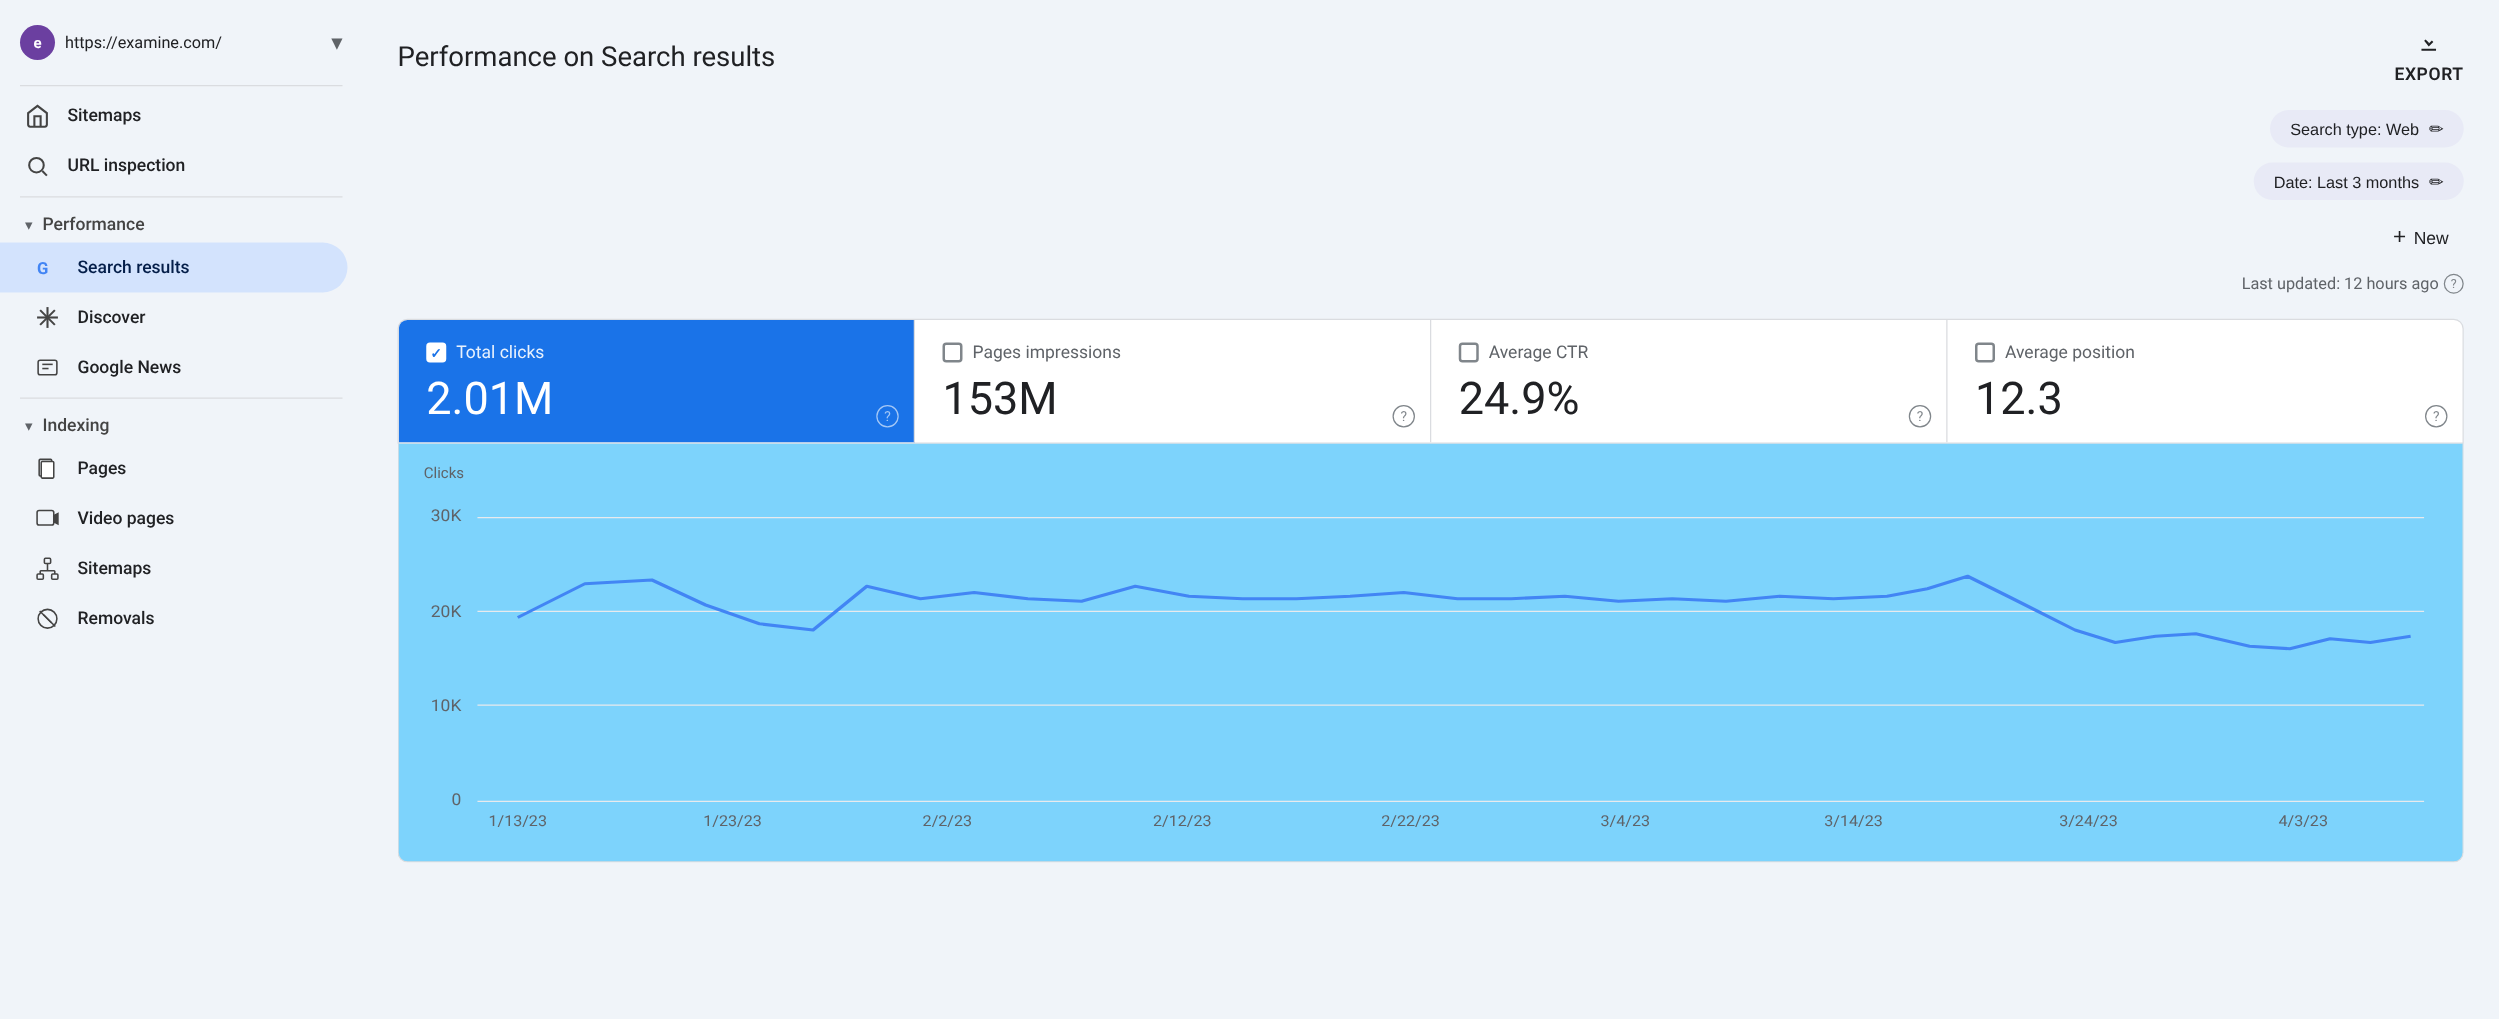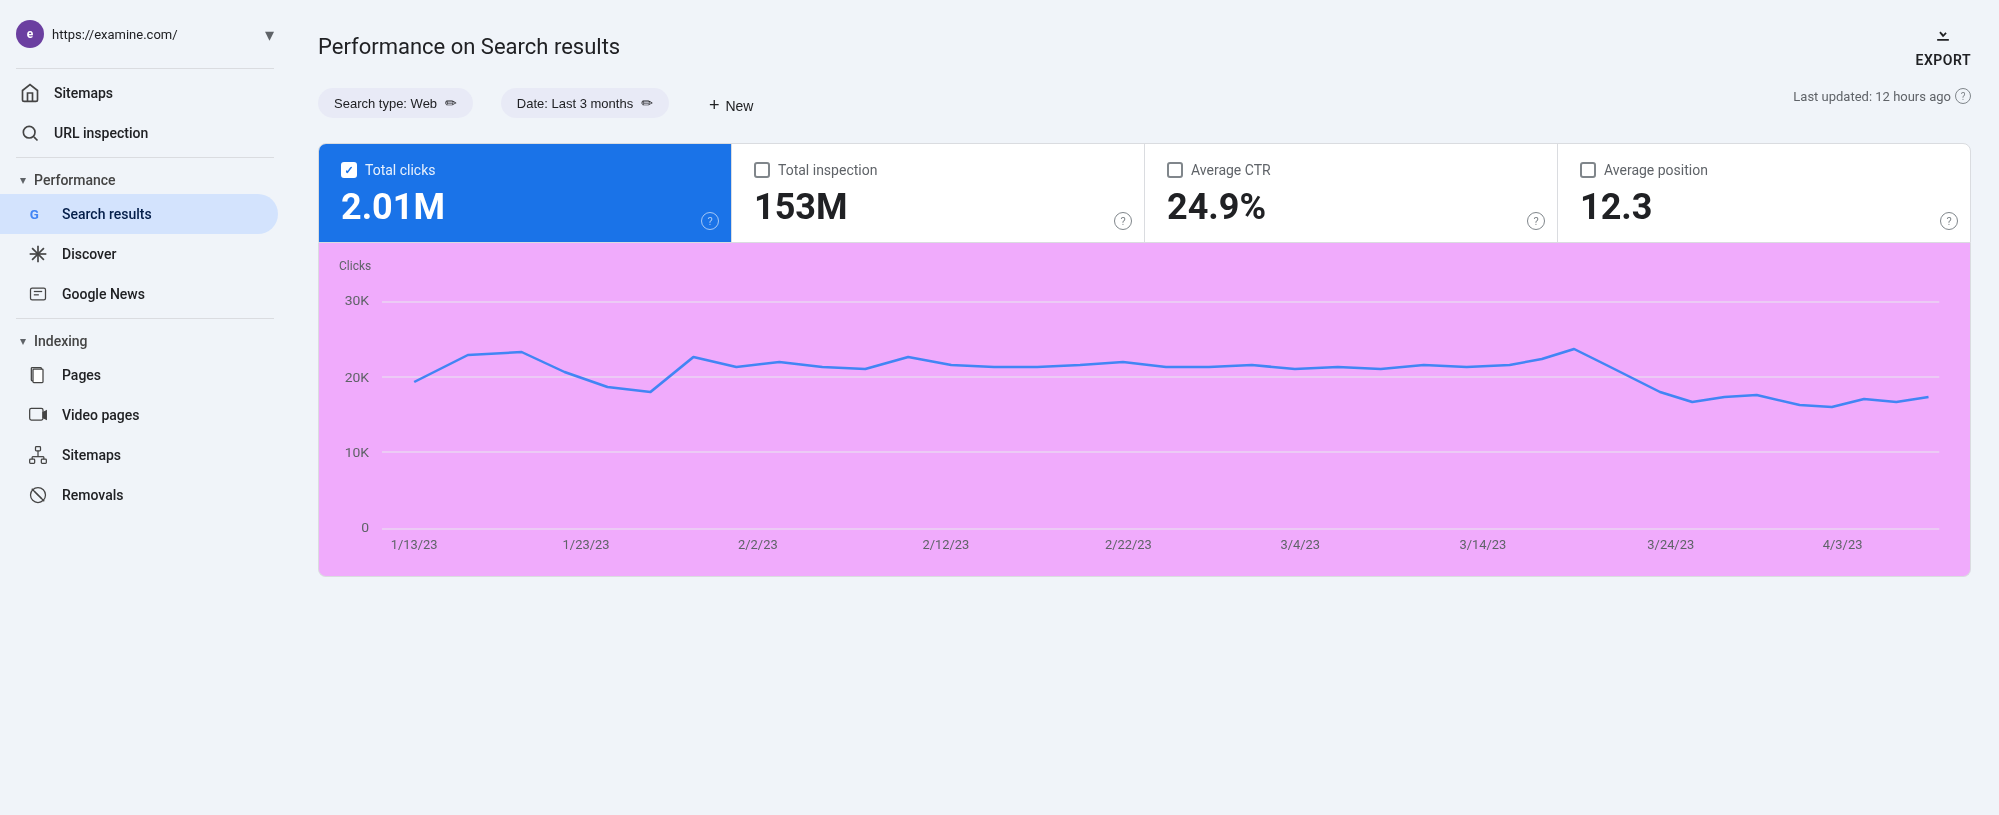--- a/index.html
+++ b/index.html
@@ -141,23 +141,24 @@
       font-size: 14px;
       font-weight: 600;
       color: #202124;
       cursor: pointer;
       letter-spacing: 0.5px;
       flex-direction: column;
     }
 
     .filter-row {
       display: flex;
-      align-items: flex-start;
-      gap: 28px;
+      align-items: flex-end;
+      gap: 12px;
       margin-bottom: 20px;
+      flex-direction: column;
     }
 
     .filter-chip {
       display: flex;
       align-items: center;
       gap: 8px;
       background: #e8eaf6;
       border-radius: 20px;
       padding: 7px 16px;
       font-size: 13px;
@@ -256,21 +257,21 @@
       font-size: 14px;
       color: #5f6368;
     }
 
     .metric-card.active .metric-label {
       color: rgba(255,255,255,0.9);
     }
 
     .metric-value {
       font-size: 36px;
-      font-weight: 700;
+      font-weight: 400;
       color: #202124;
       margin-top: 4px;
     }
 
     .metric-card.active .metric-value {
       color: white;
     }
 
     .metric-help {
       position: absolute;
@@ -288,21 +289,21 @@
       cursor: pointer;
     }
 
     .metric-card.active .metric-help {
       border-color: rgba(255,255,255,0.6);
       color: rgba(255,255,255,0.6);
     }
 
     
     .chart-container {
-      background: #f0abfc;
+      background: #7dd3fc;
       border: 1px solid #dadce0;
       border-top: none;
       border-radius: 0 0 8px 8px;
       padding: 16px 20px 16px 20px;
     }
 
     .chart-y-label {
       font-size: 12px;
       color: #5f6368;
       margin-bottom: 4px;
@@ -473,21 +474,21 @@
       <div class="metric-header">
         <div class="metric-checkbox checked"></div>
         <span class="metric-label">Total clicks</span>
       </div>
       <div class="metric-value">2.01M</div>
       <div class="metric-help">?</div>
     </div>
     <div class="metric-card">
       <div class="metric-header">
         <div class="metric-checkbox"></div>
-        <span class="metric-label">Total inspection</span>
+        <span class="metric-label">Pages impressions</span>
       </div>
       <div class="metric-value">153M</div>
       <div class="metric-help">?</div>
     </div>
     <div class="metric-card">
       <div class="metric-header">
         <div class="metric-checkbox"></div>
         <span class="metric-label">Average CTR</span>
       </div>
       <div class="metric-value">24.9%</div>

